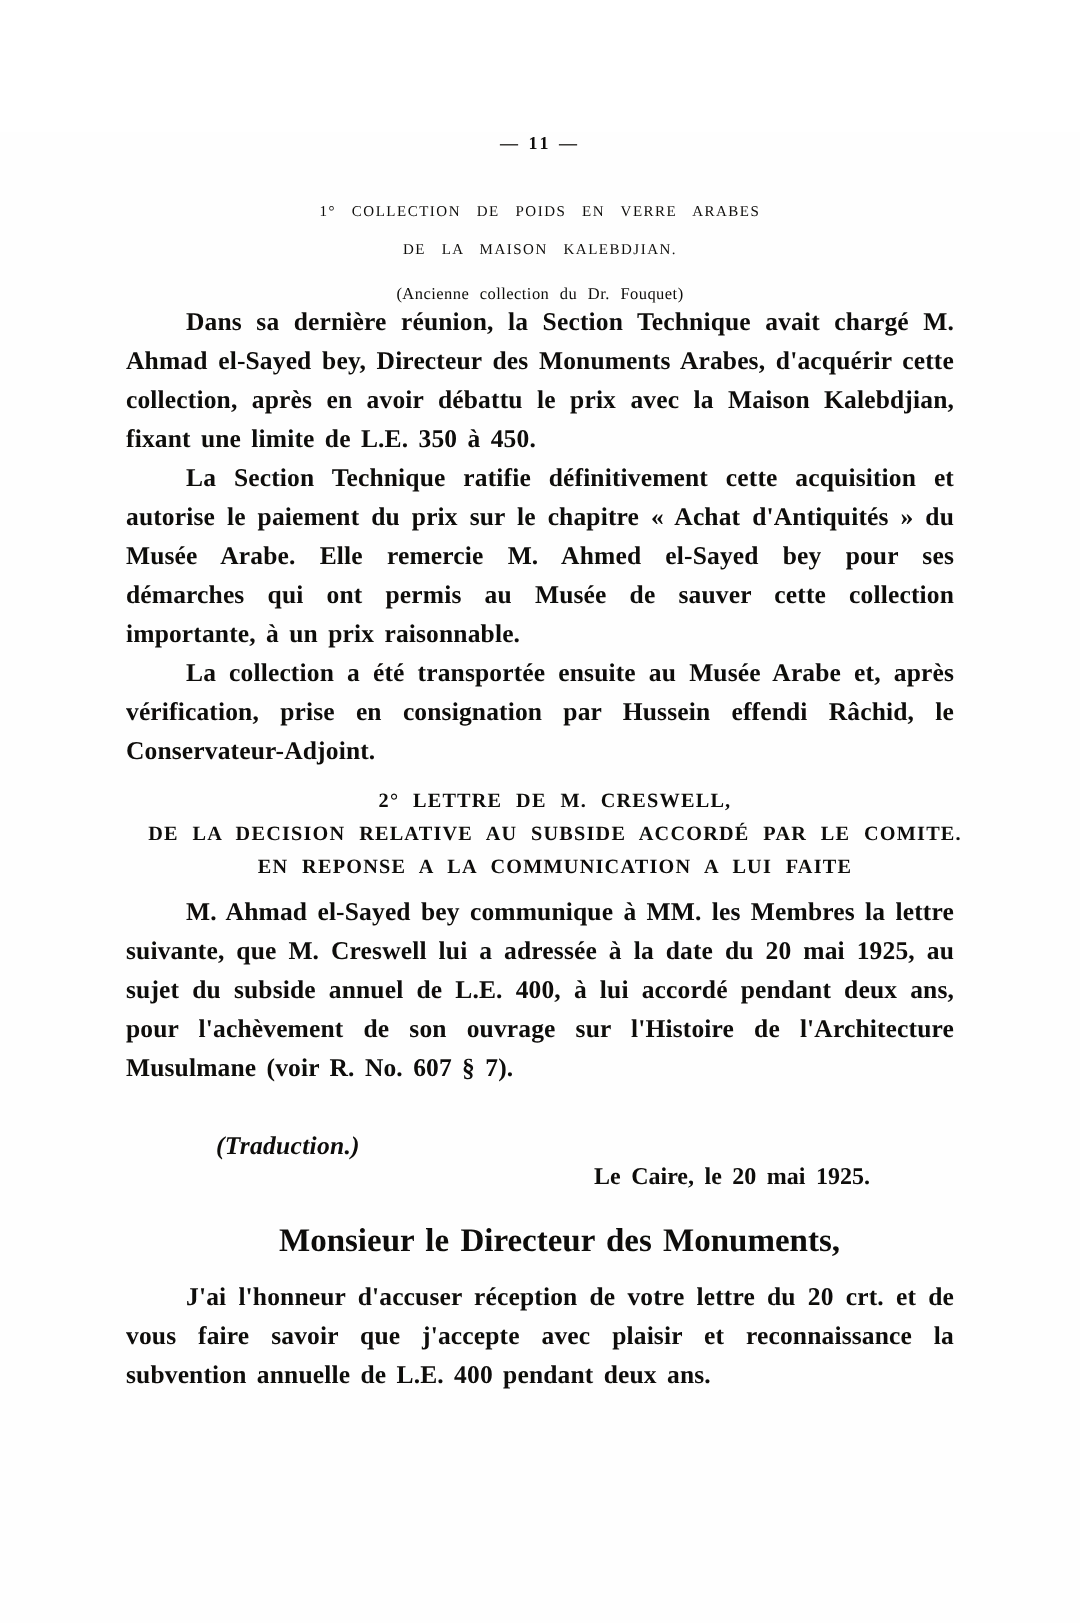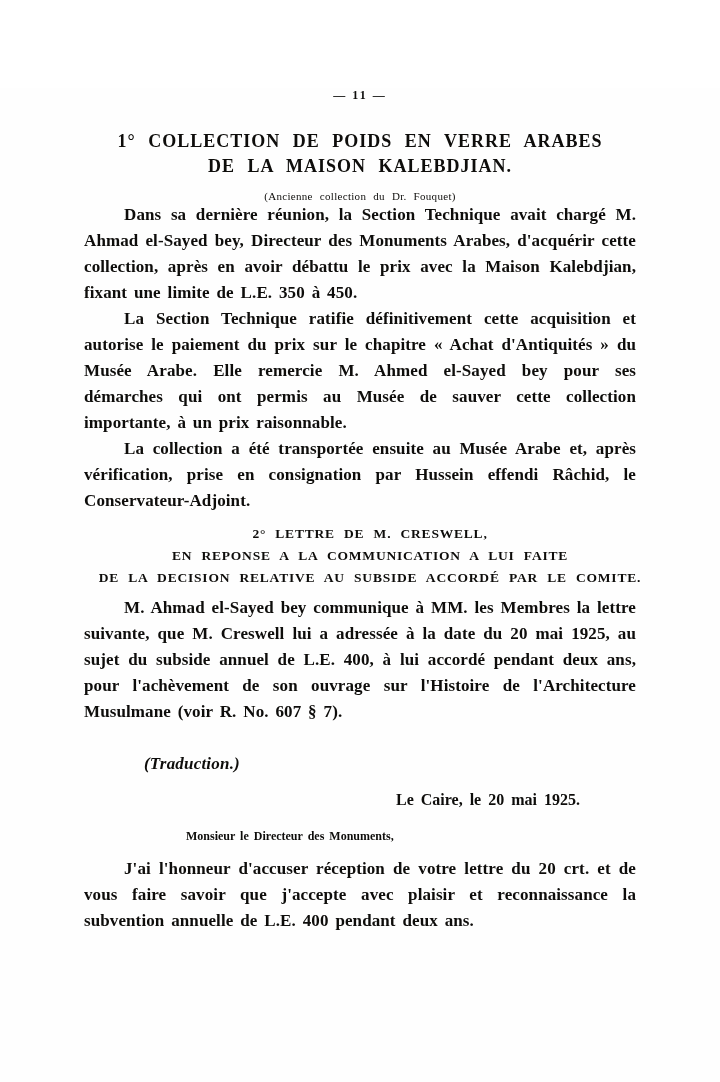--- a/index.html
+++ b/index.html
@@ -25,22 +25,22 @@
   }
   .page-number {
     margin-top: 88px;
     text-align: center;
     font-size: 12px;
     font-weight: bold;
     letter-spacing: 2px;
   }
   .s-heading {
     text-align: center;
-    font-weight: bold;
-    font-size: 18px;
+    font-weight: normal;
+    font-size: 10px;
     line-height: 25px;
     letter-spacing: 1px;
     word-spacing: 7px;
   }
   .s1-heading { margin-top: 26px; }
   .s1-subheading {
     margin-top: 11px;
     text-align: center;
     font-weight: normal;
     font-size: 11px;
@@ -71,31 +71,31 @@
   .s2-intro { margin-top: 6px; }
   .traduction {
     margin-top: 29px;
     margin-left: 60px;
     font-size: 17px;
     font-style: italic;
     font-weight: bold;
     letter-spacing: 0.2px;
   }
   .dateline {
-    margin-top: 17px;
+    margin-top: 2px;
     text-align: right;
     padding-right: 56px;
     font-size: 16px;
     font-weight: bold;
     word-spacing: 3px;
   }
   .salutation {
     margin-top: 20px;
     margin-left: 102px;
-    font-size: 12px;
+    font-size: 22px;
     font-weight: bold;
     word-spacing: 2px;
   }
   .closing-para { margin-top: 12px; }
 </style>
 </head>
 <body>
 
 <div class="page">
 
@@ -109,22 +109,22 @@
   <div class="s1-subheading">(Ancienne collection du Dr. Fouquet)</div>
 
   <div class="content">
     <p class="body-para p-first">Dans sa dernière réunion, la Section Technique avait chargé M. Ahmad el-Sayed bey, Directeur des Monuments Arabes, d'acquérir cette collection, après en avoir débattu le prix avec la Maison Kalebdjian, fixant une limite de L.E. 350 à 450.</p>
     <p class="body-para">La Section Technique ratifie définitivement cette acquisition et autorise le paiement du prix sur le chapitre « Achat d'Antiquités » du Musée Arabe. Elle remercie M. Ahmed el-Sayed bey pour ses démarches qui ont permis au Musée de sauver cette collection importante, à un prix raisonnable.</p>
     <p class="body-para">La collection a été transportée ensuite au Musée Arabe et, après vérification, prise en consignation par Hussein effendi Râchid, le Conservateur-Adjoint.</p>
   </div>
 
   <div class="s2-heading">
     <div>2° LETTRE DE M. CRESWELL,</div>
+    <div>DE LA DECISION RELATIVE AU SUBSIDE ACCORDÉ PAR LE COMITE.</div>
     <div>EN REPONSE A LA COMMUNICATION A LUI FAITE</div>
-    <div>DE LA DECISION RELATIVE AU SUBSIDE ACCORDÉ PAR LE COMITE.</div>
   </div>
 
   <div class="content">
     <p class="body-para s2-intro">M. Ahmad el-Sayed bey communique à MM. les Membres la lettre suivante, que M. Creswell lui a adressée à la date du 20 mai 1925, au sujet du subside annuel de L.E. 400, à lui accordé pendant deux ans, pour l'achèvement de son ouvrage sur l'Histoire de l'Architecture Musulmane (voir R. No. 607 § 7).</p>
 
     <div class="traduction">(Traduction.)</div>
 
     <div class="dateline">Le Caire, le 20 mai 1925.</div>
 
     <div class="salutation">Monsieur le Directeur des Monuments,</div>

